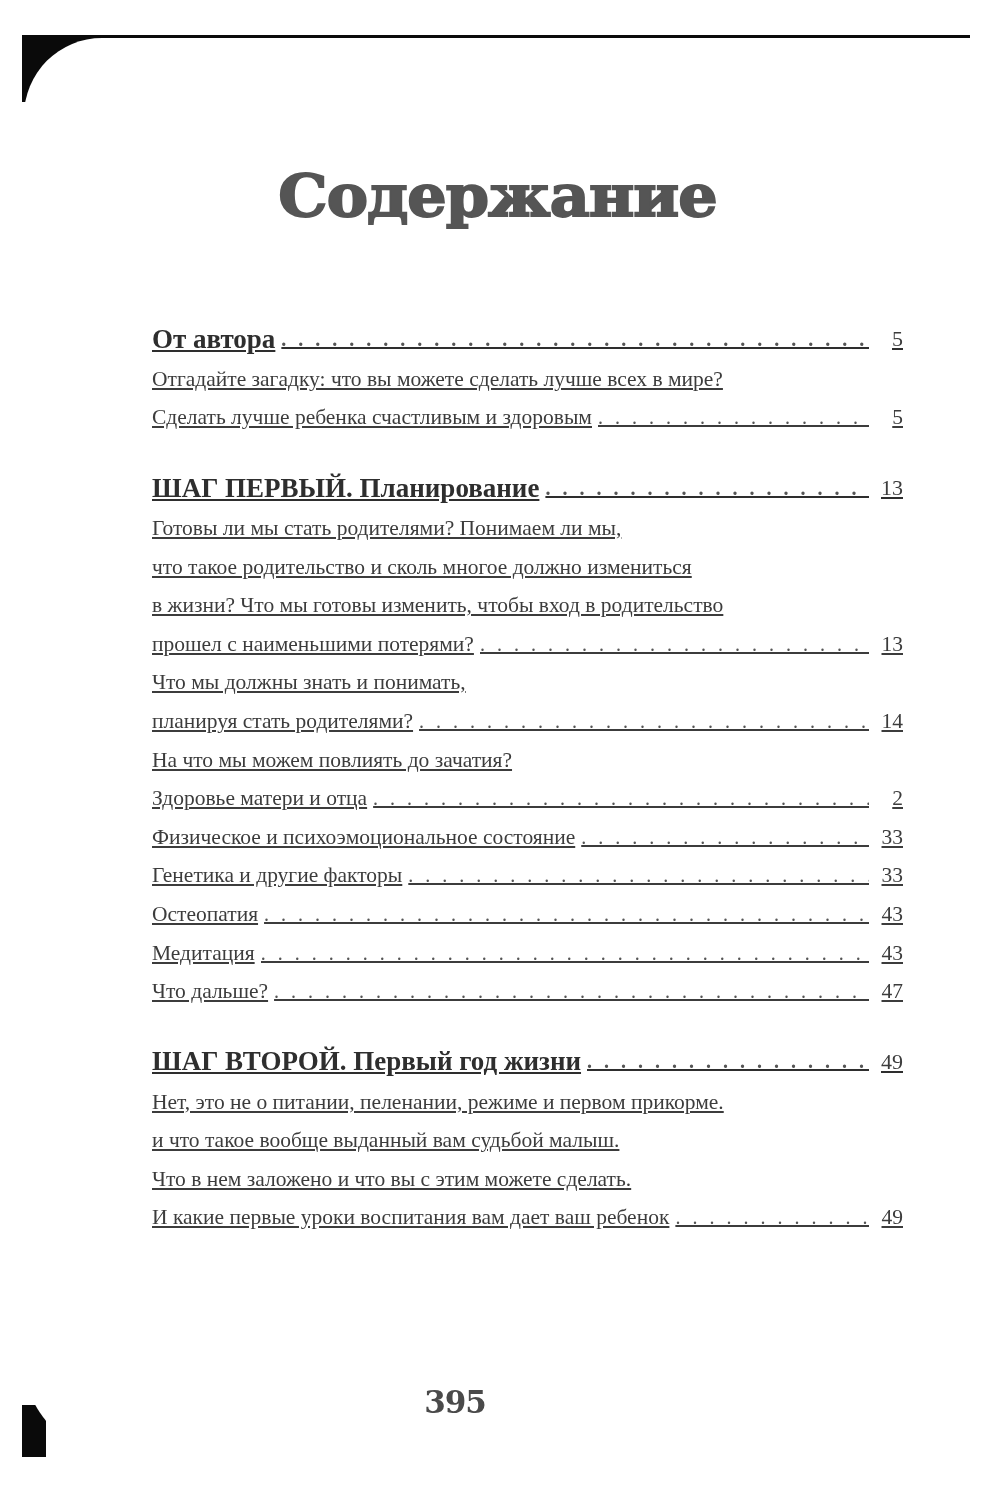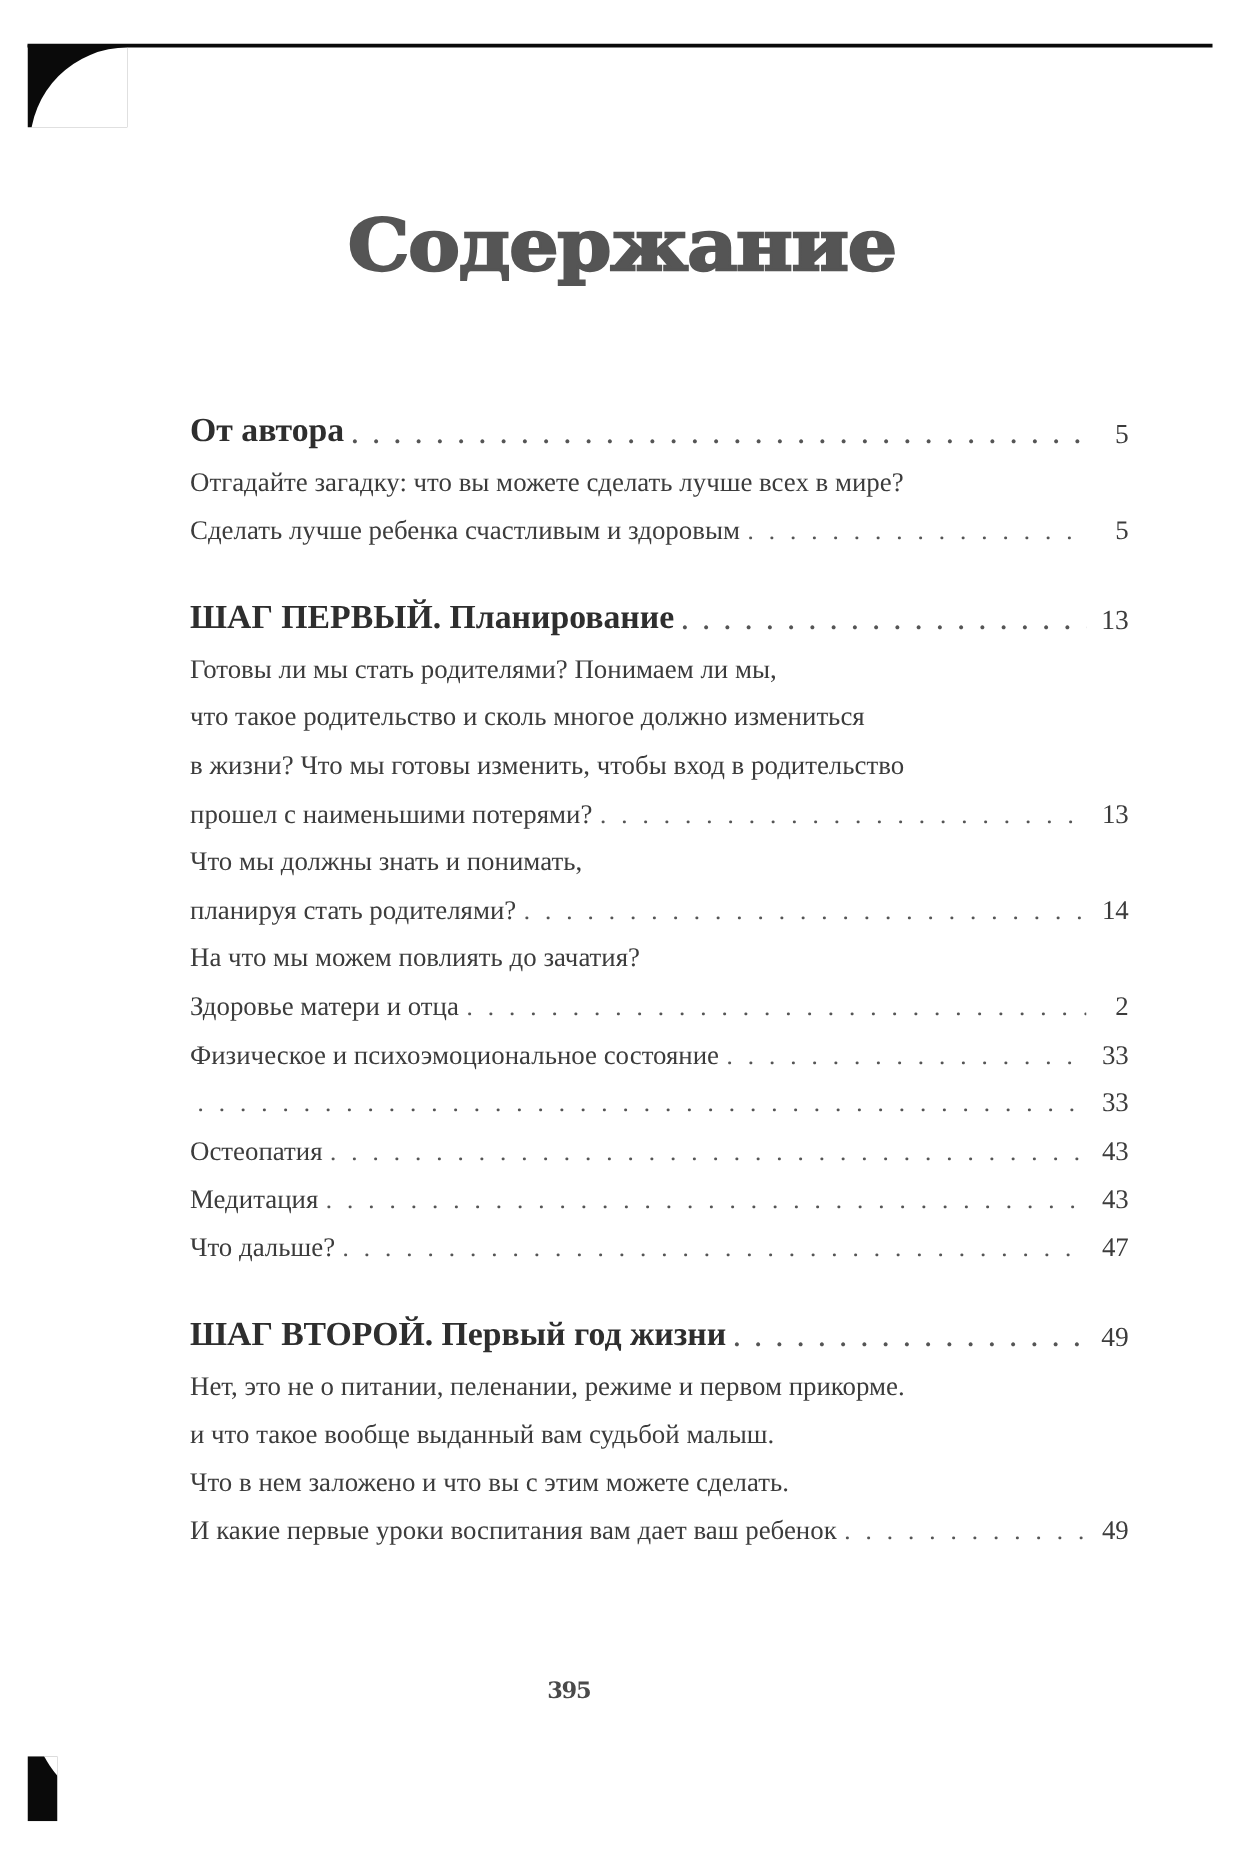--- a/index.html
+++ b/index.html
@@ -13,34 +13,34 @@
   .corner-bl { position:absolute; left:22px; top:1405px; width:24px; height:52px; overflow:hidden; }
   .corner-bl::before { content:""; position:absolute; left:0; top:0; width:24px; height:52px; background:#0a0a0a; }
   .corner-bl::after { content:""; position:absolute; left:1px; top:-60px; width:120px; height:112px;
                       background:#ffffff; border-radius:0 0 0 100px; }
 
   .title { position:absolute; left:0; width:995px; top:160px; text-align:center;
            font-family:"DejaVu Serif", serif; font-weight:900; font-size:62px; letter-spacing:-1px;
            color:#555555; transform:scaleY(0.92); -webkit-text-stroke:2px #555555; }
 
   .toc { position:absolute; left:152px; width:751px; top:318px; }
-  .row { display:flex; align-items:flex-end; height:38.6px; font-size:21.5px; color:#3c3c3c; white-space:nowrap; }
+  .row { display:flex; align-items:center; height:38.6px; font-size:21.5px; color:#3c3c3c; white-space:nowrap;text-decoration:underline; }
   .row .text { flex:0 0 auto; }
   .row .leader { flex:1 1 auto; overflow:hidden; margin:0 6px 0 6px; color:#555; letter-spacing:0;
                  font-size:20px; }
   .row .leader::before { content:". . . . . . . . . . . . . . . . . . . . . . . . . . . . . . . . . . . . . . . . . . . . . . . . . . . . . . . . . . . . . . . . . ";
                  word-spacing:7px; white-space:nowrap; }
   .row .page { flex:0 0 auto; text-align:right; min-width:28px; }
   .row.heading { font-weight:bold; font-size:27px; color:#2e2e2e; height:42px; }
   .row.heading .page { font-weight:normal; font-size:22px; color:#3c3c3c; }
   .spacer { height:26px; }
   .spacer.big { height:30px; }
 
-  .folio { position:absolute; left:0; width:910px; top:1342px; text-align:center;
-           font-family:"DejaVu Serif", serif; font-weight:bold; font-size:18px; color:#4a4a4a; letter-spacing:-1px; }
+  .folio { position:absolute; left:0; width:910px; top:1384px; text-align:center;
+           font-family:"DejaVu Serif", serif; font-weight:bold; font-size:31px; color:#4a4a4a; letter-spacing:-1px; }
 </style>
 </head>
 <body>
 
 <div class="top-rule"></div>
 <div class="corner-tl"></div>
 <div class="corner-bl"></div>
 
 <div class="title">Содержание</div>
 
@@ -96,20 +96,21 @@
     <span class="text">Здоровье матери и отца</span>
     <span class="leader"></span>
     <span class="page">2</span>
   </div>
   <div class="row">
     <span class="text">Физическое и психоэмоциональное состояние</span>
     <span class="leader"></span>
     <span class="page">33</span>
   </div>
   <div class="row">
+    <span class="text">Генетика и другие факторы</span>
     <span class="leader"></span>
     <span class="page">33</span>
   </div>
   <div class="row">
     <span class="text">Остеопатия</span>
     <span class="leader"></span>
     <span class="page">43</span>
   </div>
   <div class="row">
     <span class="text">Медитация</span>

